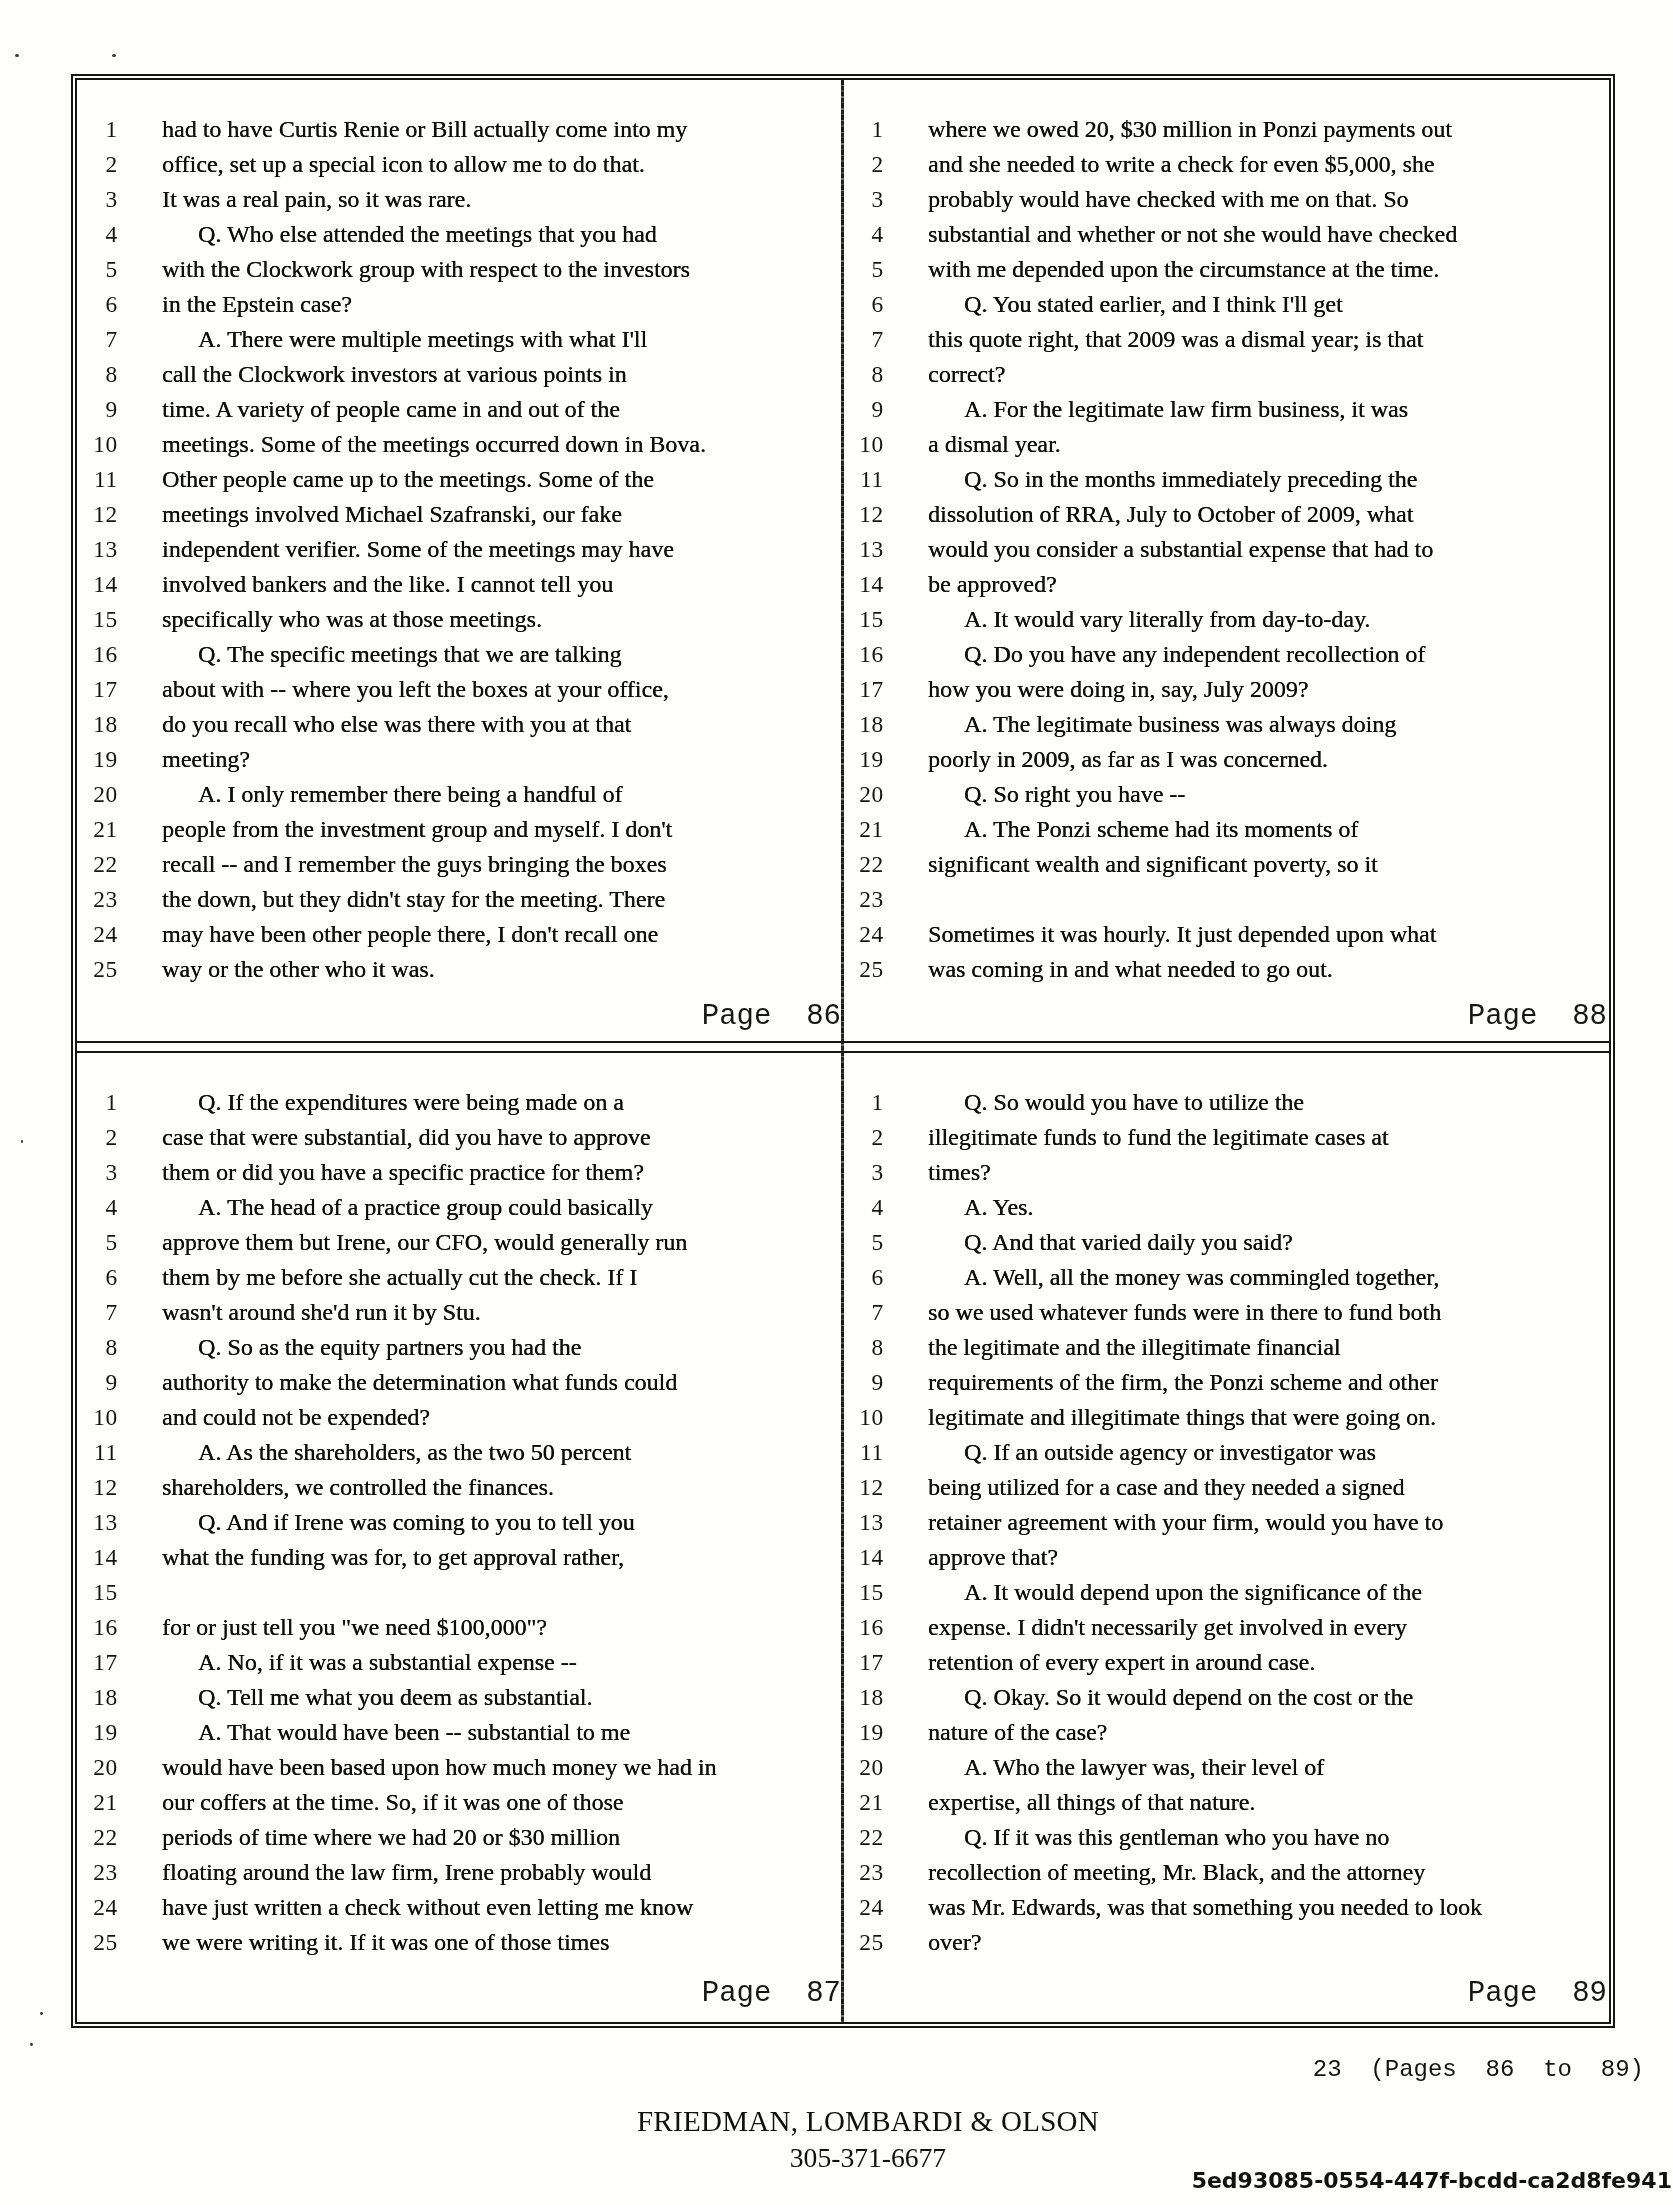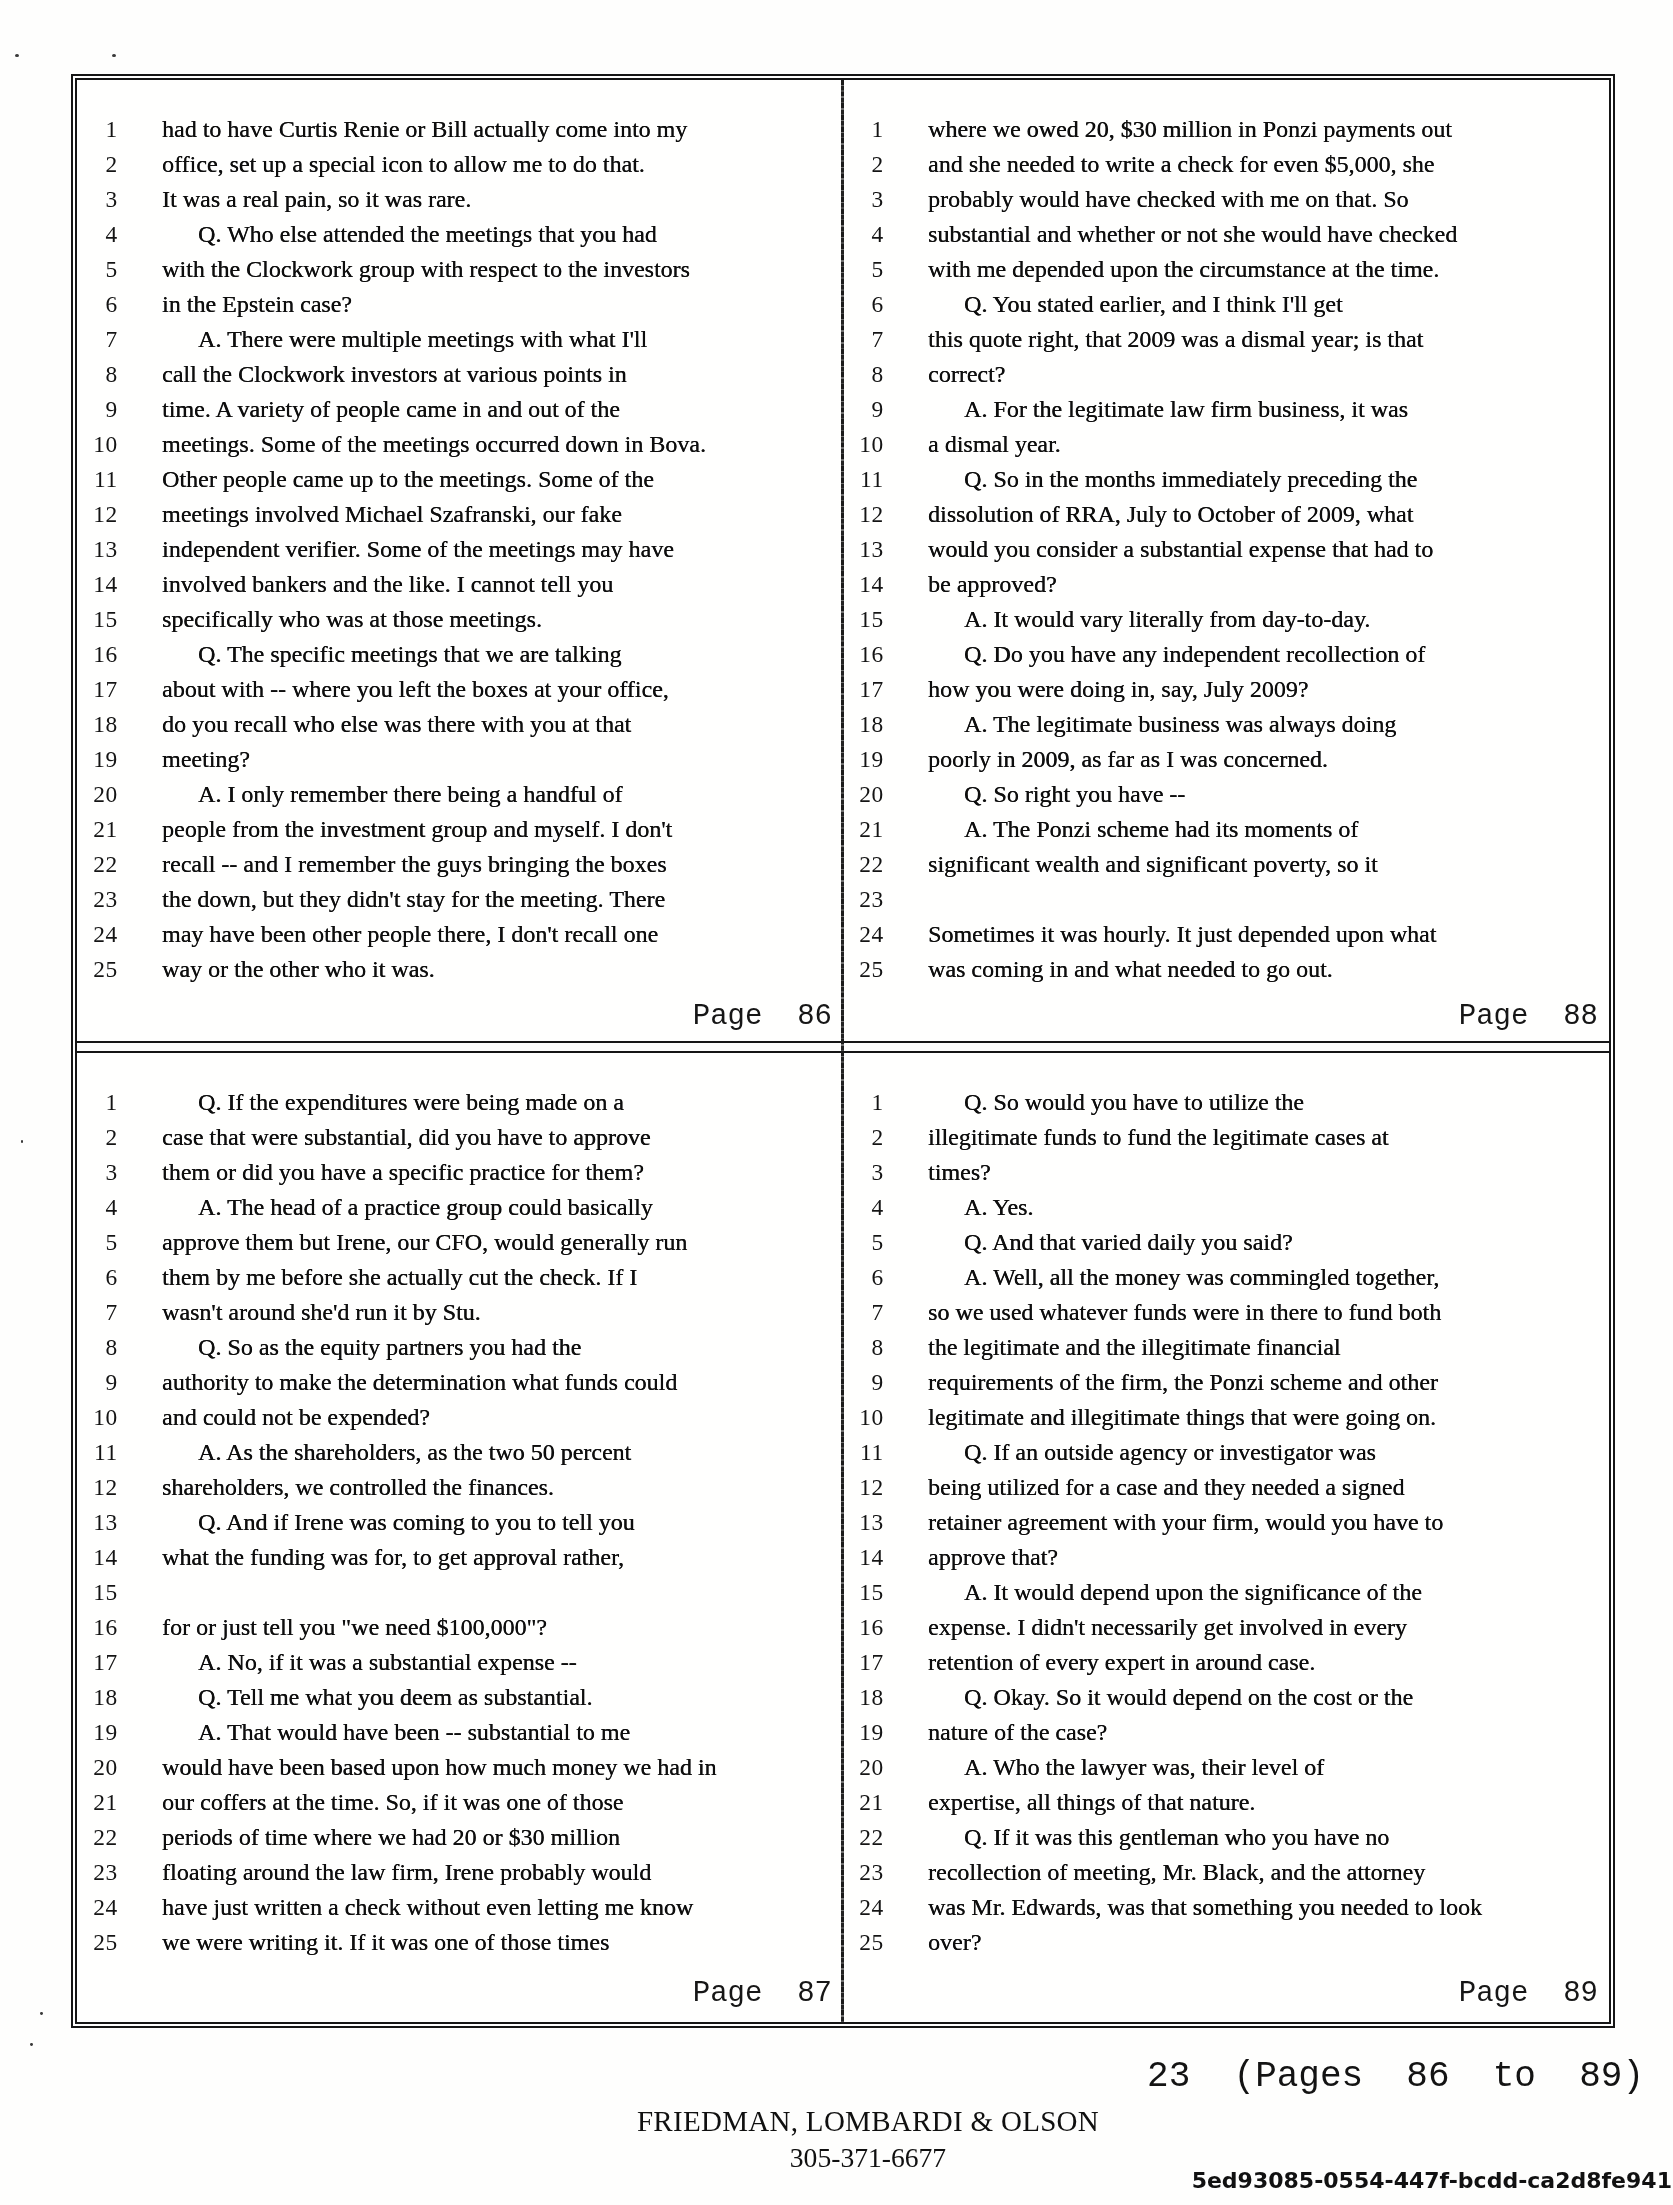--- a/index.html
+++ b/index.html
@@ -71,34 +71,34 @@
     display: inline-block;
     margin-left: 44px;
     font-size: 24px;
     line-height: 35px;
     color: #0e0e0e;
     text-shadow: 0.3px 0 0 currentColor;
   }
   .txt.qa { margin-left: 80px; }
   .page-label {
     position: absolute;
-    right: 11px;
+    right: 2px;
     bottom: 8.3px;
     font-family: "Liberation Mono", "DejaVu Sans Mono", monospace;
     font-size: 29px;
     white-space: pre;
     color: #161616;
   }
   
   .footer-range {
     position: absolute;
     top: 2056px;
     right: 30px;
     font-family: "Liberation Mono", "DejaVu Sans Mono", monospace;
-    font-size: 36px;
+    font-size: 24px;
     white-space: pre;
     color: #131313;
   }
   .footer-firm {
     position: absolute;
     top: 2103px;
     left: 0; right: 0;
     text-align: center;
     transform: translateX(31px);
   }

